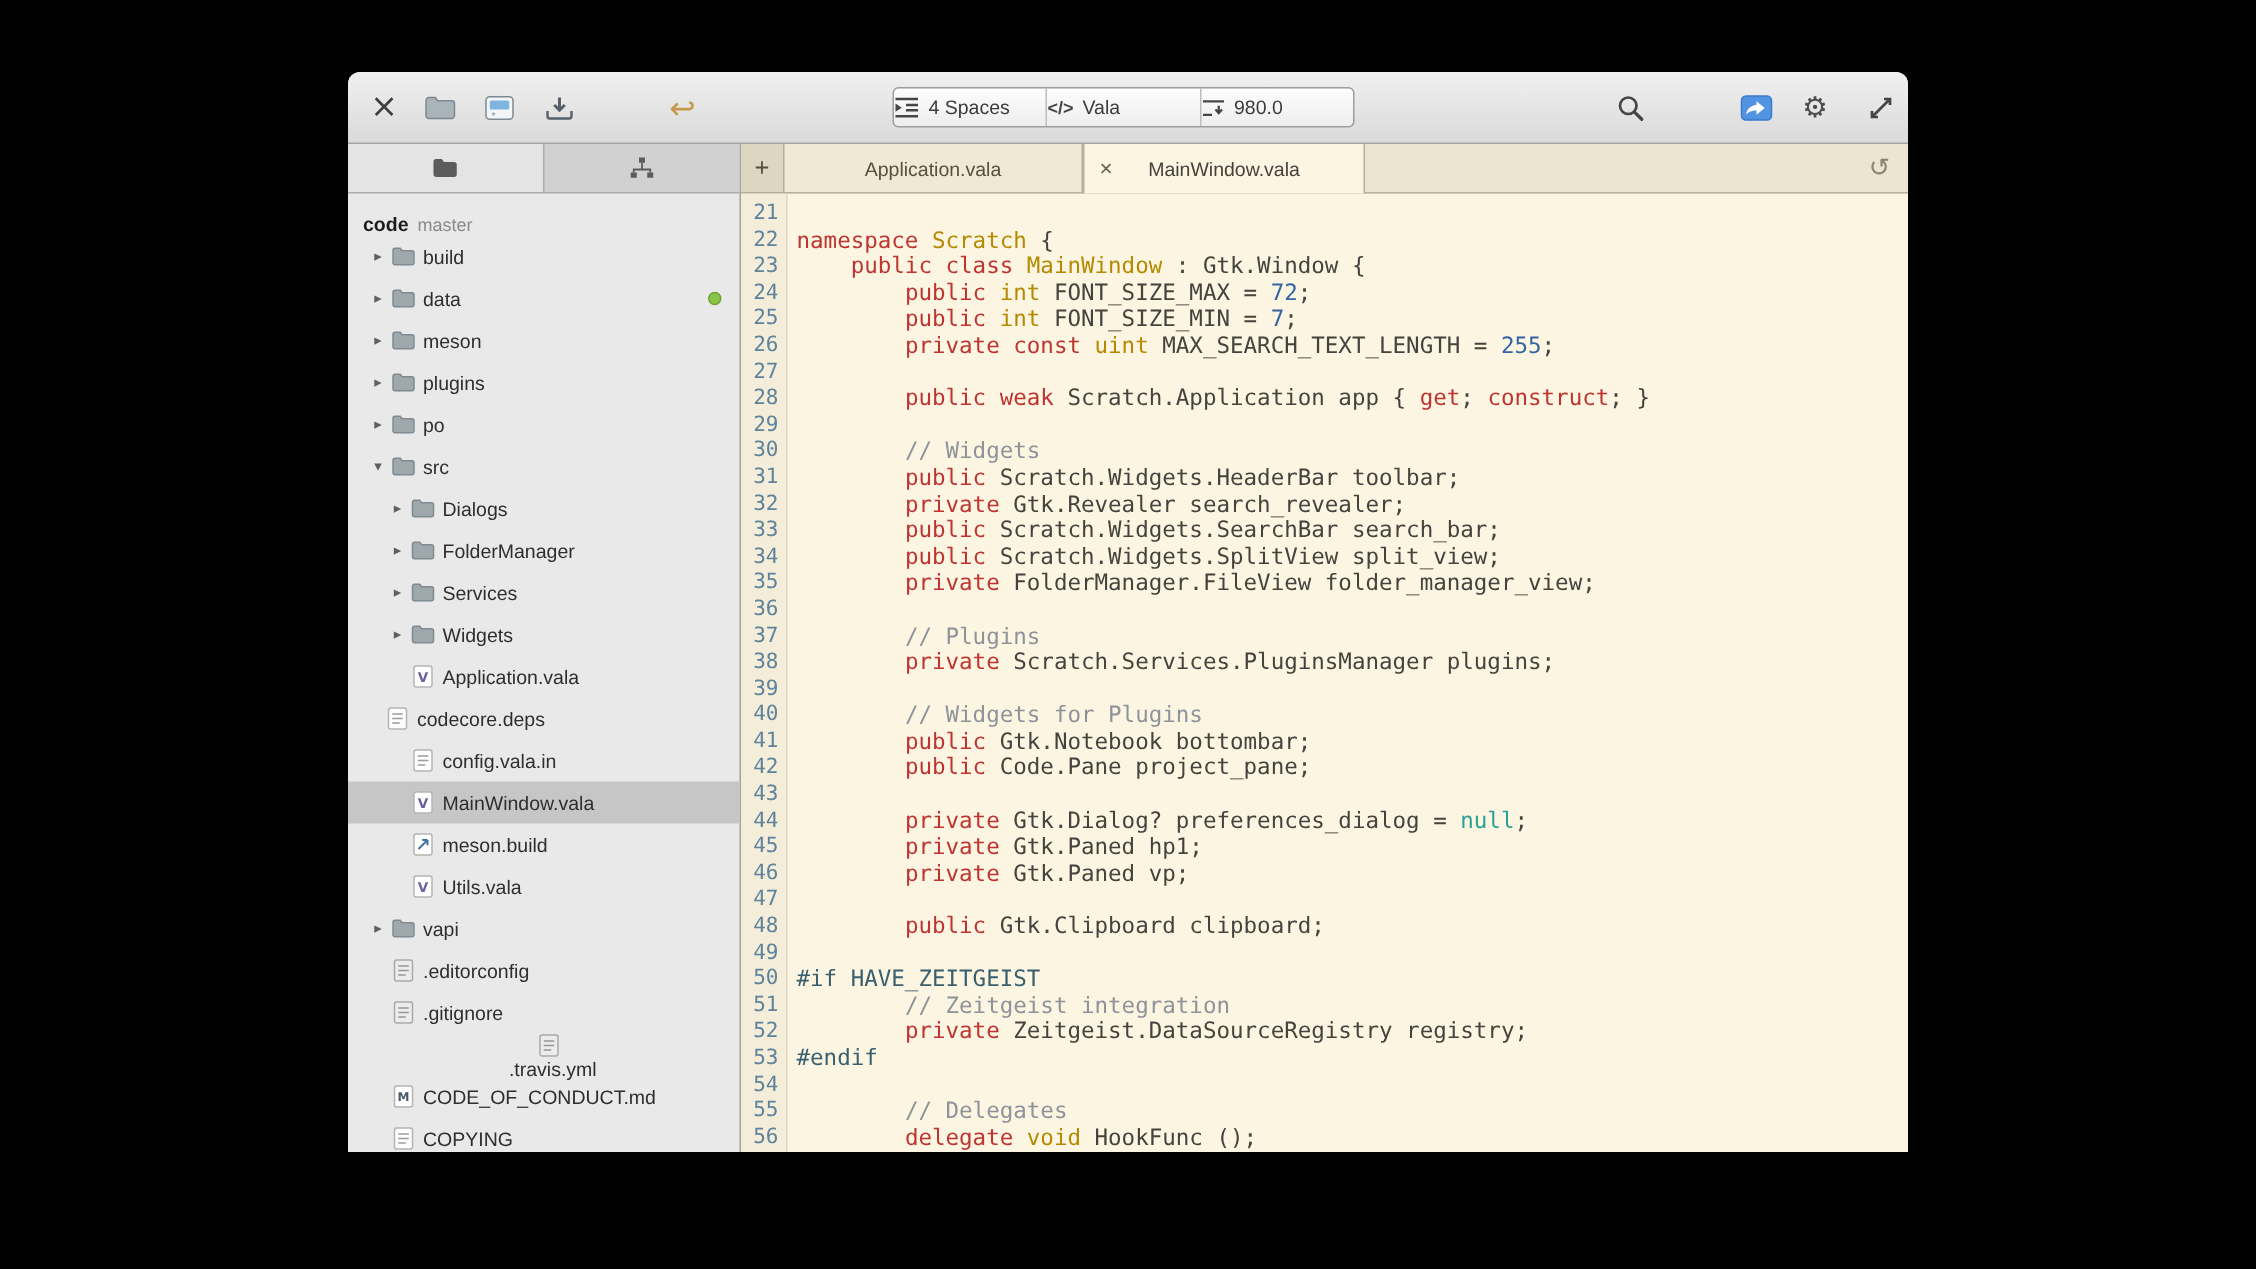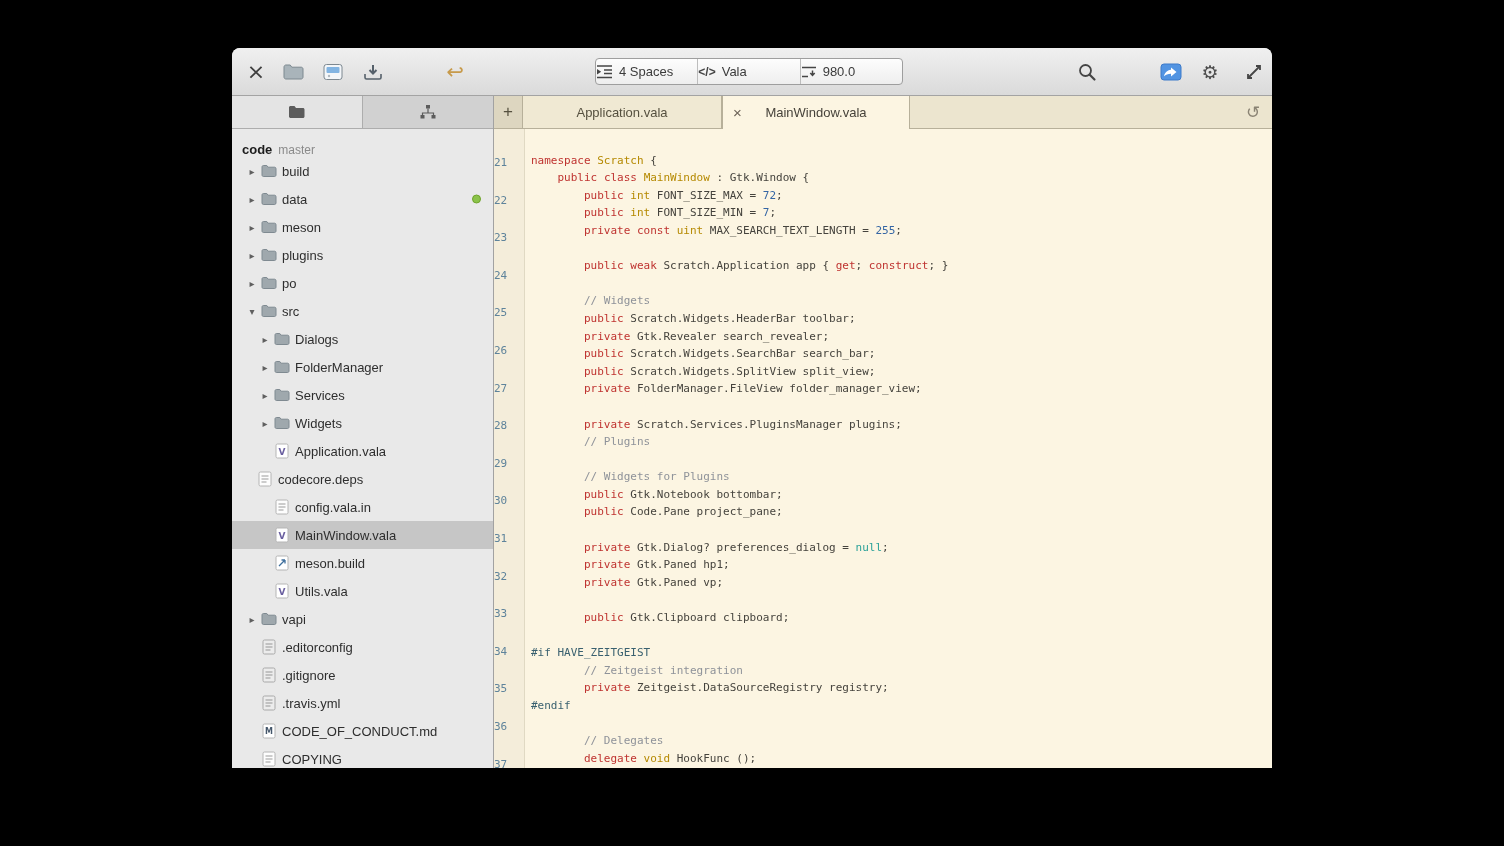--- a/index.html
+++ b/index.html
@@ -50,24 +50,24 @@
   .tab{width:200px;box-sizing:border-box;border-left:1px solid #b7b09a;border-right:1px solid #b7b09a;
     background:#f0e9d3;display:flex;align-items:center;justify-content:center;
     font-size:13px;color:#55503f;position:relative;}
   .tab.active{background:var(--c-code_bg,#fcf5e2);height:33px;margin-bottom:-1px;z-index:2;width:188px;color:#46423a;}
   .tab-close{position:absolute;left:10px;font-size:15px;color:#6b6257;line-height:12px;}
   .tab-fill{flex:1;background:#ece5cf;}
   .history{position:absolute;right:6px;top:0;height:32px;width:26px;display:flex;align-items:center;justify-content:center;}
   .code-wrap{position:absolute;left:0;right:0;top:33px;bottom:0;display:flex;overflow:hidden;}
   .gutter{width:30px;flex:none;background:var(--c-gutter_bg,#f4edda);border-right:1px solid #e0d9c3;
     box-sizing:content-box;padding-top:5px;}
-  .ln{height:17.6px;line-height:17.6px;text-align:left;padding-right:5px;
-    font-family:"DejaVu Sans Mono",monospace;font-size:11px;color:var(--c-line_number,#5e839b);margin-top:20px;}
+  .ln{height:17.6px;line-height:17.6px;text-align:right;padding-right:5px;
+    font-family:"DejaVu Sans Mono",monospace;font-size:14px;color:var(--c-line_number,#5e839b);}
   .code{flex:1;padding:5px 0 0 6px;overflow:hidden;
-    font-family:"DejaVu Sans Mono",monospace;font-size:11px;}
+    font-family:"DejaVu Sans Mono",monospace;font-size:15px;}
   .cl{height:17.6px;line-height:17.6px;white-space:pre;}
   .tk-p{color:var(--c-text,#45433d);}
   .tk-k{color:var(--c-keyword,#bf3330);}
   .tk-t{color:var(--c-type,#b58900);}
   .tk-n{color:var(--c-number,#3465a4);}
   .tk-u{color:var(--c-null,#2aa198);}
   .tk-c{color:var(--c-comment,#8e9299);}
   .tk-d{color:var(--c-directive,#39606f);}
 </style>
 </head>
@@ -385,21 +385,21 @@
                 <rect x="2" y="1" width="12" height="14" rx="1.5" fill="#ececec" stroke="#a9a9a9"></rect>
                 <g stroke="#969696">
                   <line x1="4.5" y1="5" x2="11.5" y2="5"></line>
                   <line x1="4.5" y1="8" x2="11.5" y2="8"></line>
                   <line x1="4.5" y1="11" x2="9.5" y2="11"></line>
                 </g>
               </svg>
             </span>
             <span class="tlabel">.gitignore</span>
           </div>
-          <div class="tree-row" style="padding-left: 12px;">
+          <div class="tree-row" style="padding-left: 12px; flex-direction: column;">
             <span class="arrow"></span>
             <span class="icon ticon">
               <svg width="16" height="16" viewBox="0 0 16 16">
                 <rect x="2" y="1" width="12" height="14" rx="1.5" fill="#ececec" stroke="#a9a9a9"></rect>
                 <g stroke="#969696">
                   <line x1="4.5" y1="5" x2="11.5" y2="5"></line>
                   <line x1="4.5" y1="8" x2="11.5" y2="8"></line>
                   <line x1="4.5" y1="11" x2="9.5" y2="11"></line>
                 </g>
               </svg>
@@ -502,22 +502,22 @@
           <div class="cl"></div>
           <div class="cl"><span class="tk-p">        </span><span class="tk-k">public</span><span class="tk-p"> </span><span class="tk-k">weak</span><span class="tk-p"> Scratch.Application app { </span><span class="tk-k">get</span><span class="tk-p">; </span><span class="tk-k">construct</span><span class="tk-p">; }</span></div>
           <div class="cl"></div>
           <div class="cl"><span class="tk-p">        </span><span class="tk-c">// Widgets</span></div>
           <div class="cl"><span class="tk-p">        </span><span class="tk-k">public</span><span class="tk-p"> Scratch.Widgets.HeaderBar toolbar;</span></div>
           <div class="cl"><span class="tk-p">        </span><span class="tk-k">private</span><span class="tk-p"> Gtk.Revealer search_revealer;</span></div>
           <div class="cl"><span class="tk-p">        </span><span class="tk-k">public</span><span class="tk-p"> Scratch.Widgets.SearchBar search_bar;</span></div>
           <div class="cl"><span class="tk-p">        </span><span class="tk-k">public</span><span class="tk-p"> Scratch.Widgets.SplitView split_view;</span></div>
           <div class="cl"><span class="tk-p">        </span><span class="tk-k">private</span><span class="tk-p"> FolderManager.FileView folder_manager_view;</span></div>
           <div class="cl"></div>
+          <div class="cl"><span class="tk-p">        </span><span class="tk-c">// Plugins</span></div>
           <div class="cl"><span class="tk-p">        </span><span class="tk-k">private</span><span class="tk-p"> Scratch.Services.PluginsManager plugins;</span></div>
-          <div class="cl"><span class="tk-p">        </span><span class="tk-c">// Plugins</span></div>
           <div class="cl"></div>
           <div class="cl"><span class="tk-p">        </span><span class="tk-c">// Widgets for Plugins</span></div>
           <div class="cl"><span class="tk-p">        </span><span class="tk-k">public</span><span class="tk-p"> Gtk.Notebook bottombar;</span></div>
           <div class="cl"><span class="tk-p">        </span><span class="tk-k">public</span><span class="tk-p"> Code.Pane project_pane;</span></div>
           <div class="cl"></div>
           <div class="cl"><span class="tk-p">        </span><span class="tk-k">private</span><span class="tk-p"> Gtk.Dialog? preferences_dialog = </span><span class="tk-u">null</span><span class="tk-p">;</span></div>
           <div class="cl"><span class="tk-p">        </span><span class="tk-k">private</span><span class="tk-p"> Gtk.Paned hp1;</span></div>
           <div class="cl"><span class="tk-p">        </span><span class="tk-k">private</span><span class="tk-p"> Gtk.Paned vp;</span></div>
           <div class="cl"></div>
           <div class="cl"><span class="tk-p">        </span><span class="tk-k">public</span><span class="tk-p"> Gtk.Clipboard clipboard;</span></div>

